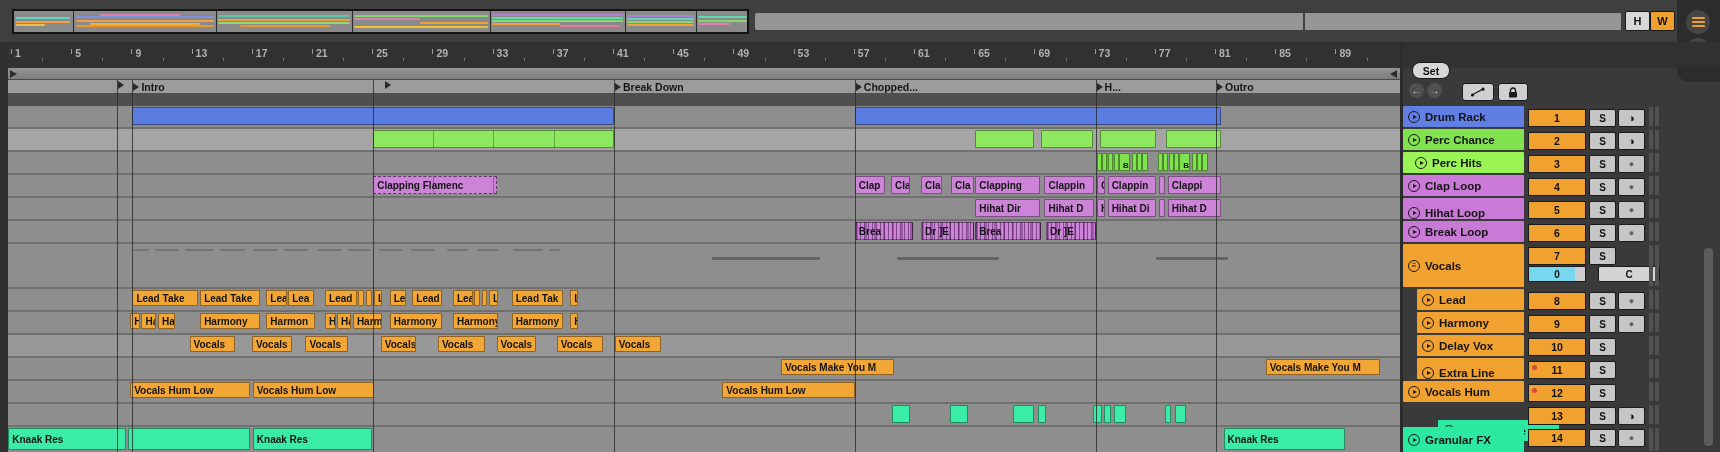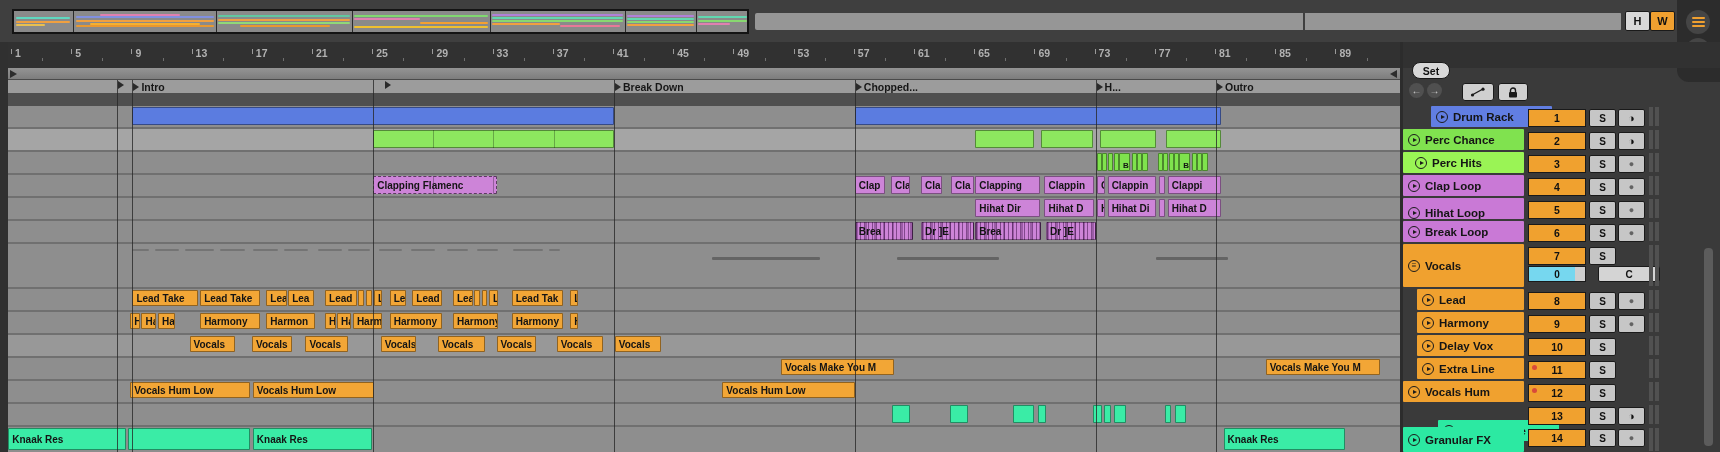--- a/index.html
+++ b/index.html
@@ -514,21 +514,21 @@
         <circle cx="13" cy="2.2" r="1.6" fill="#1a1a1a"></circle>
     </svg>
   </div>
   <div class="toolb" style="left:1498px;top:83px;width:28px;">
     <svg width="12" height="11">
       <rect x="2" y="5" width="8" height="5.5" fill="#1a1a1a" rx="1"></rect>
       <path d="M3.5 5 V3.5 A2.5 2.5 0 0 1 8.5 3.5 V5" fill="none" stroke="#1a1a1a" stroke-width="1.4"></path>
     </svg>
   </div>
   <div id="panel">
-      <div class="nameblk" style="left: 1403px; top: 106px; width: 121px; height: 21px; background: rgb(97, 126, 226); margin-left: 28px;">
+      <div class="nameblk" style="left: 1403px; top: 106px; width: 121px; height: 21px; background: rgb(97, 126, 226);">
         <span class="picon">
           <span class="ptri"></span>
         </span>
         <span>Drum Rack</span>
       </div>
       <div class="numbox" style="top: 109px;">
         <span>1</span>
       </div>
       <div class="sbox" style="top: 109px;">
         <span>S</span>
@@ -675,21 +675,21 @@
         </span>
         <span>Delay Vox</span>
       </div>
       <div class="numbox" style="top: 338px;">
         <span>10</span>
       </div>
       <div class="sbox" style="top: 338px;">
         <span>S</span>
       </div>
       <div class="meter" style="top: 336px; height: 19px;"></div>
-      <div class="nameblk" style="left: 1417px; top: 358px; width: 107px; height: 21px; background: rgb(240, 161, 47);">
+      <div class="nameblk" style="left: 1417px; top: 358px; width: 107px; height: 21px; background: rgb(240, 161, 47); align-items: flex-end;">
         <span class="picon">
           <span class="ptri"></span>
         </span>
         <span>Extra Line</span>
       </div>
       <div class="numbox" style="top: 361px;">
         <span>11</span>
         <div class="reddot"></div>
       </div>
       <div class="sbox" style="top: 361px;">

